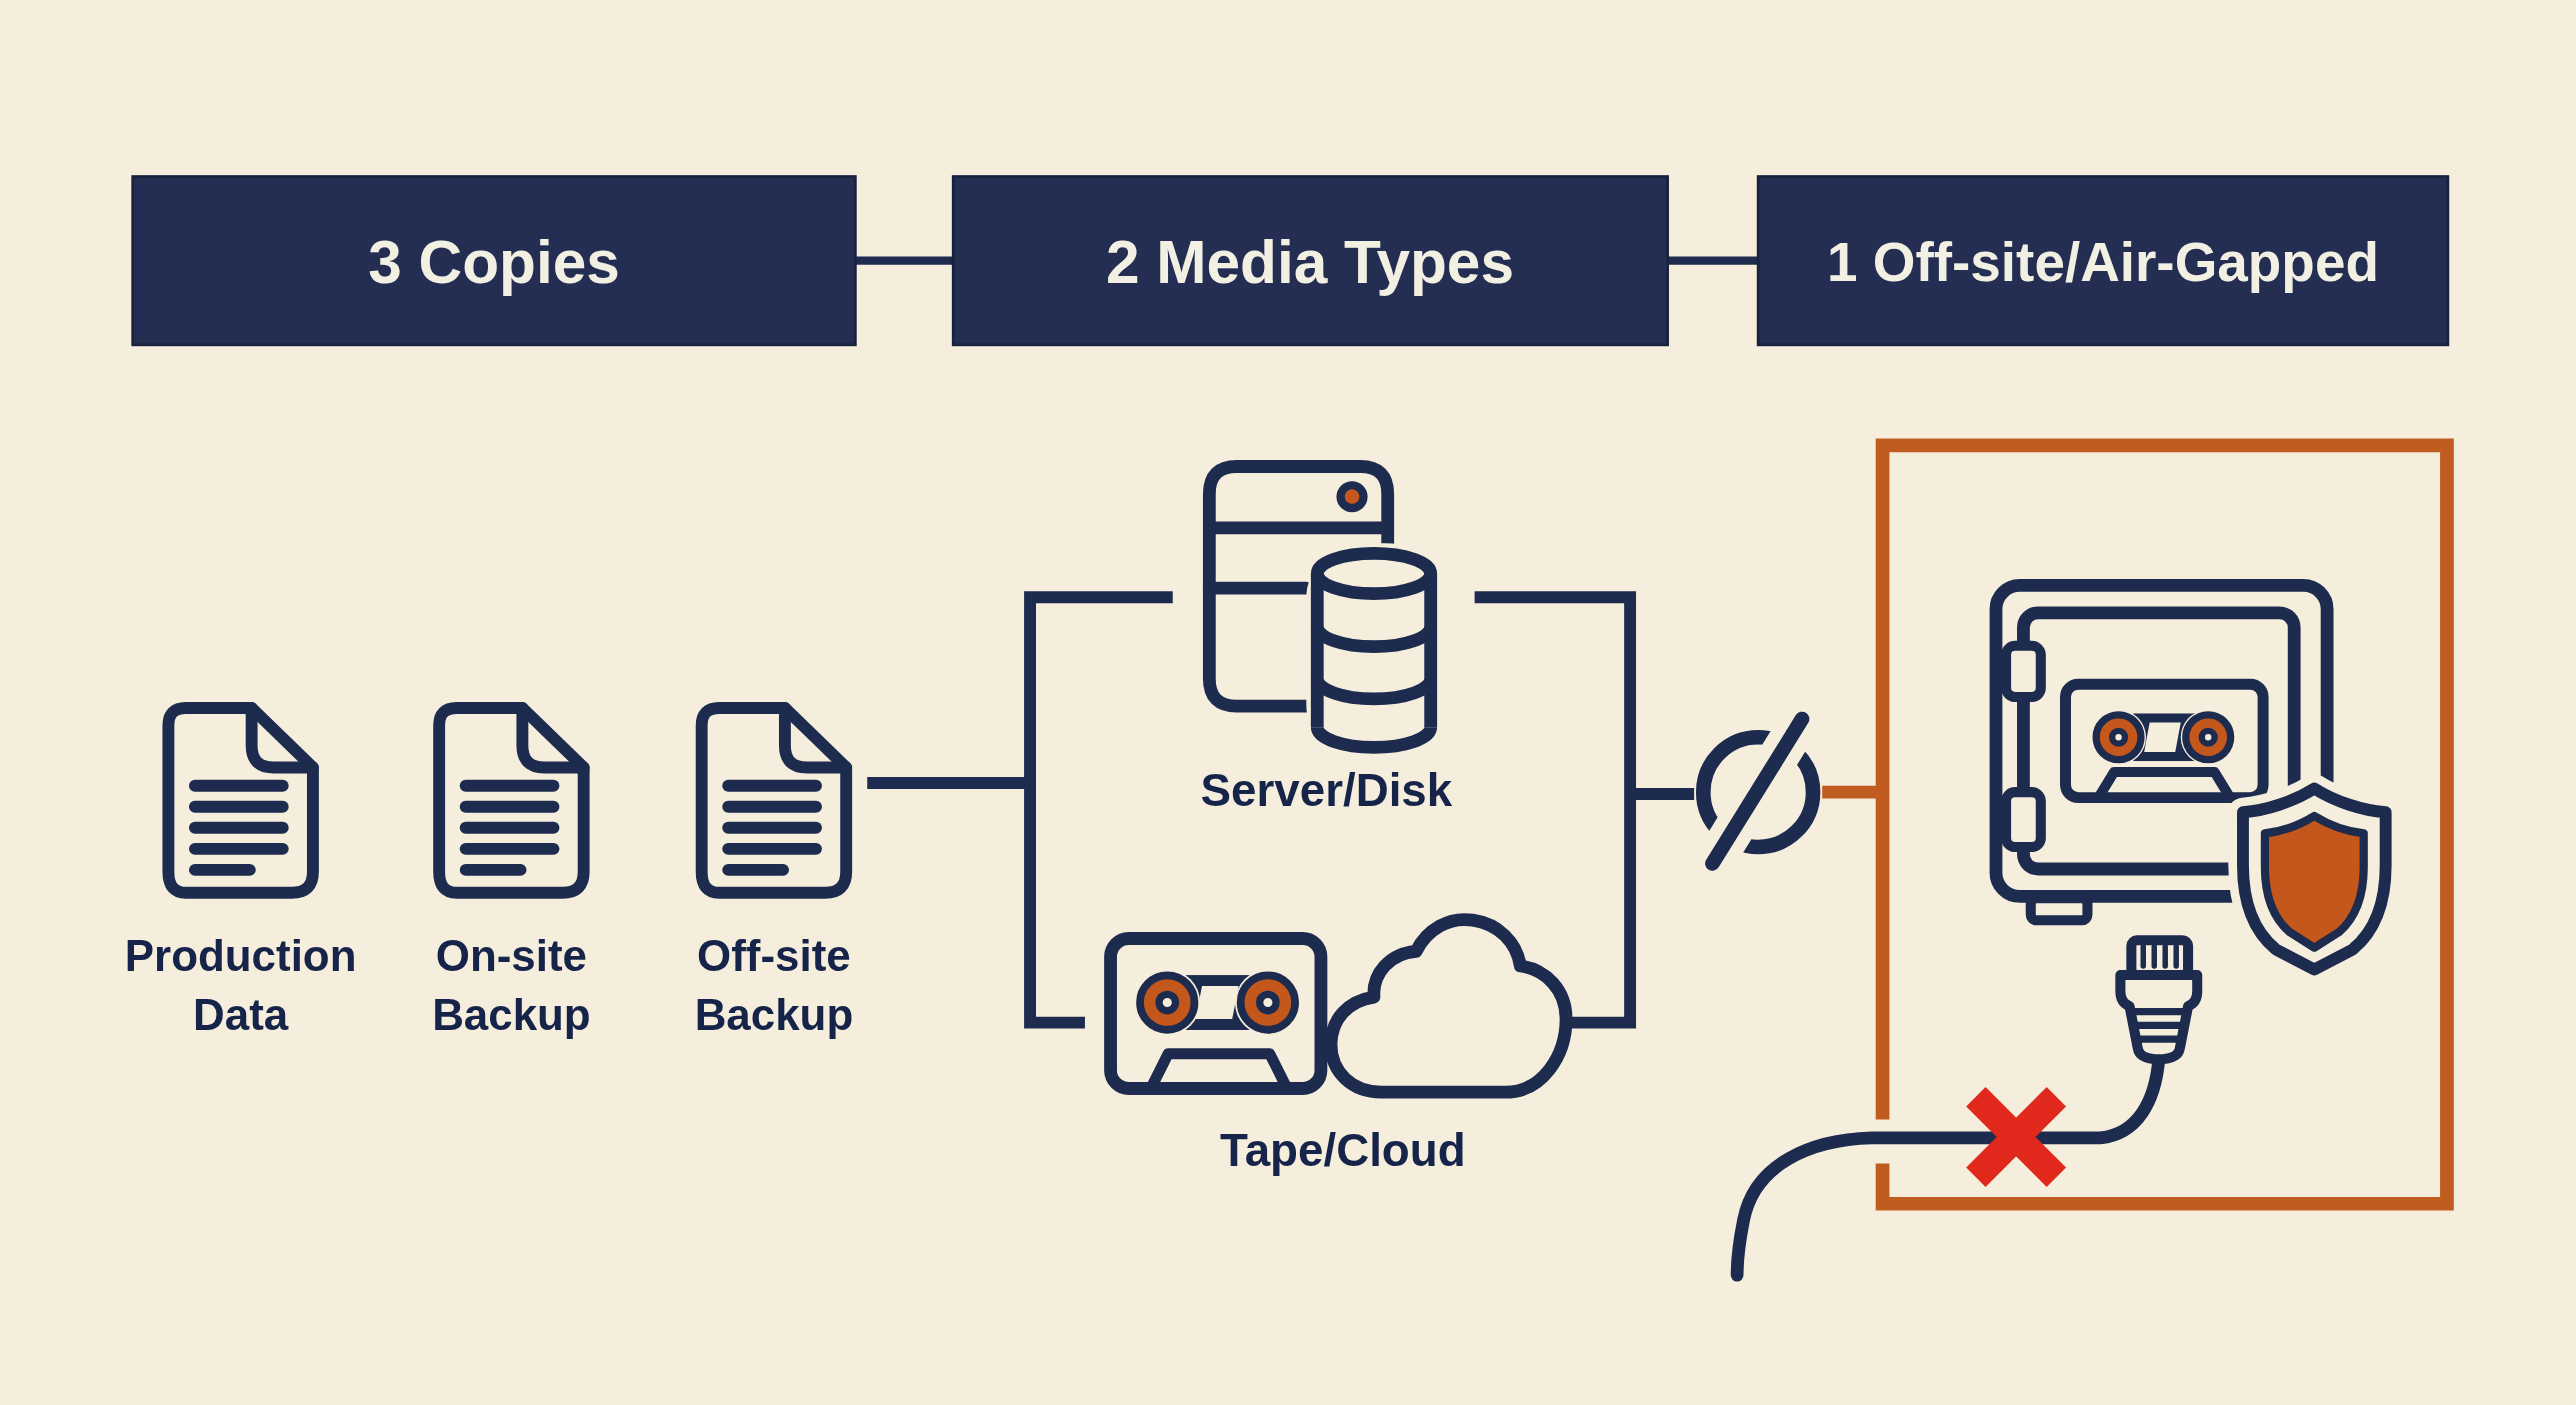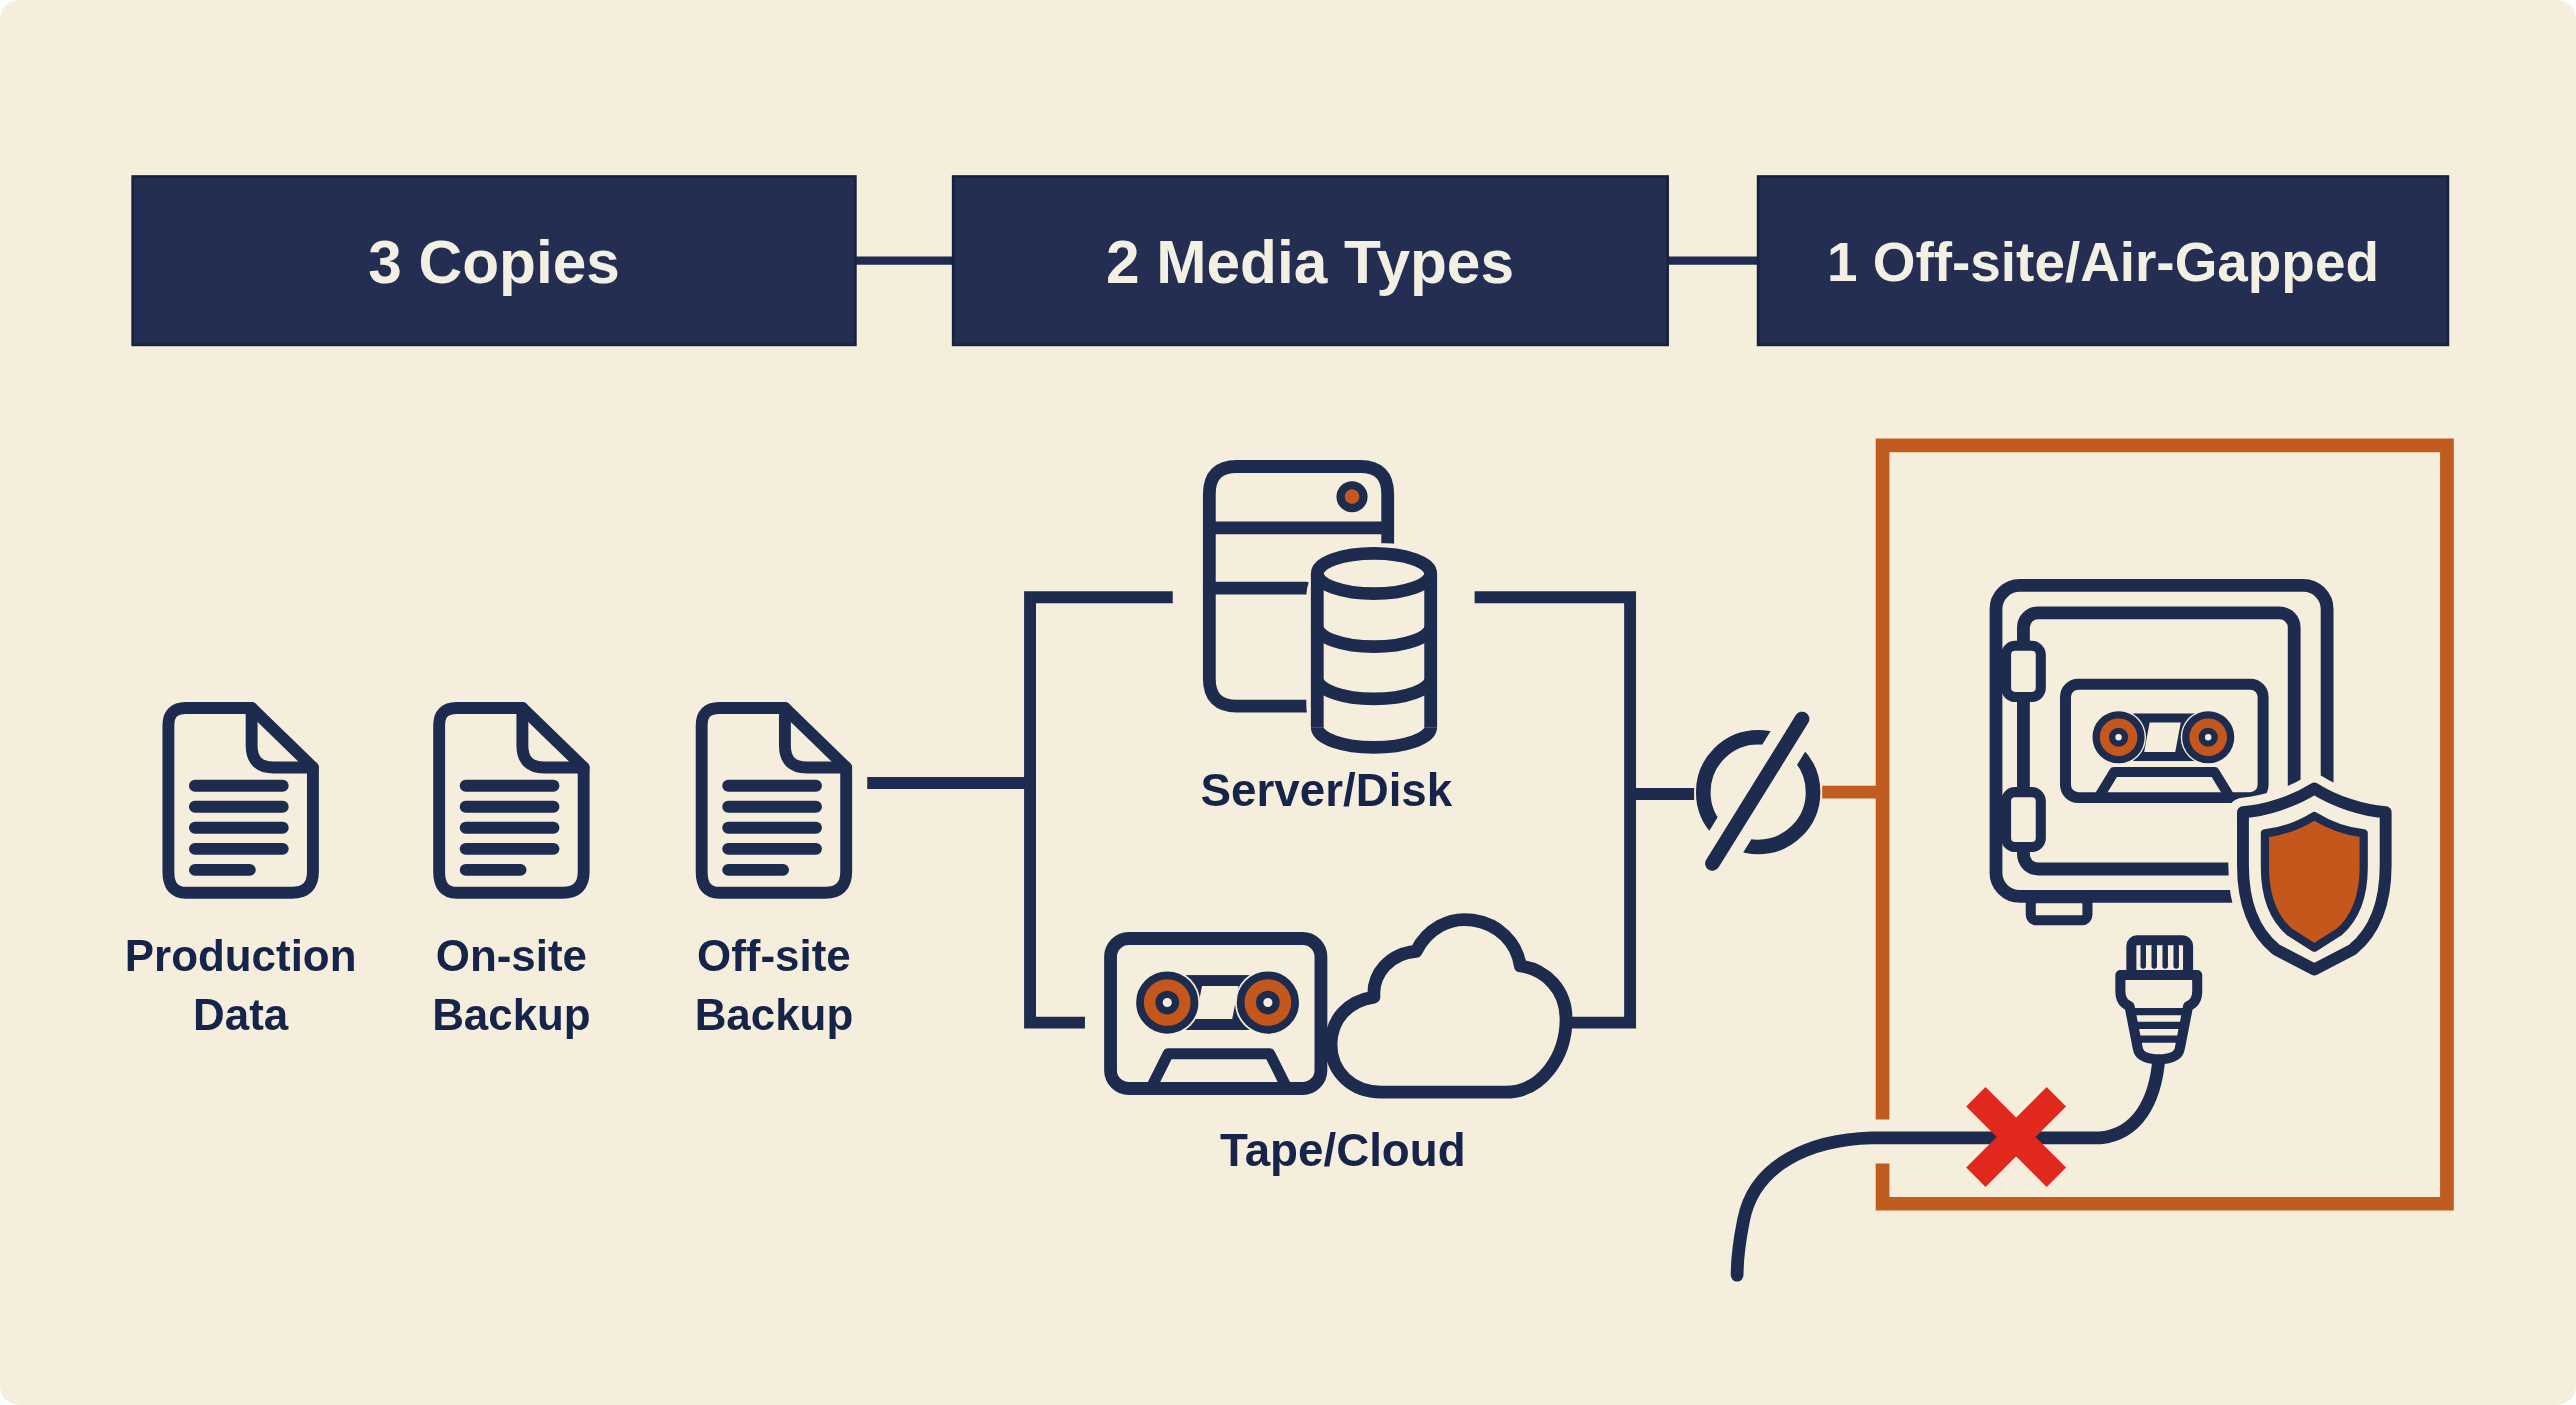--- a/index.html
+++ b/index.html
@@ -3,21 +3,20 @@
 <meta charset="utf-8">
 <style>
   html, body { margin: 0; padding: 0; }
   body { font-family: "Liberation Sans", "DejaVu Sans", sans-serif; }
   .canvas {
     position: relative;
     width: 2576px;
     height: 1405px;
     background: var(--background, #f6eedd);
     overflow: hidden;
-    border-radius: 19px;
   }
   svg { display: block; }
 
   
   .sN { stroke: var(--navy); }
   .sO { stroke: var(--orange); }
   .sOF { stroke: var(--orange_fill); }
   .sR { stroke: var(--red); }
   .sB { stroke: var(--background); }
   .f0 { fill: none; }

